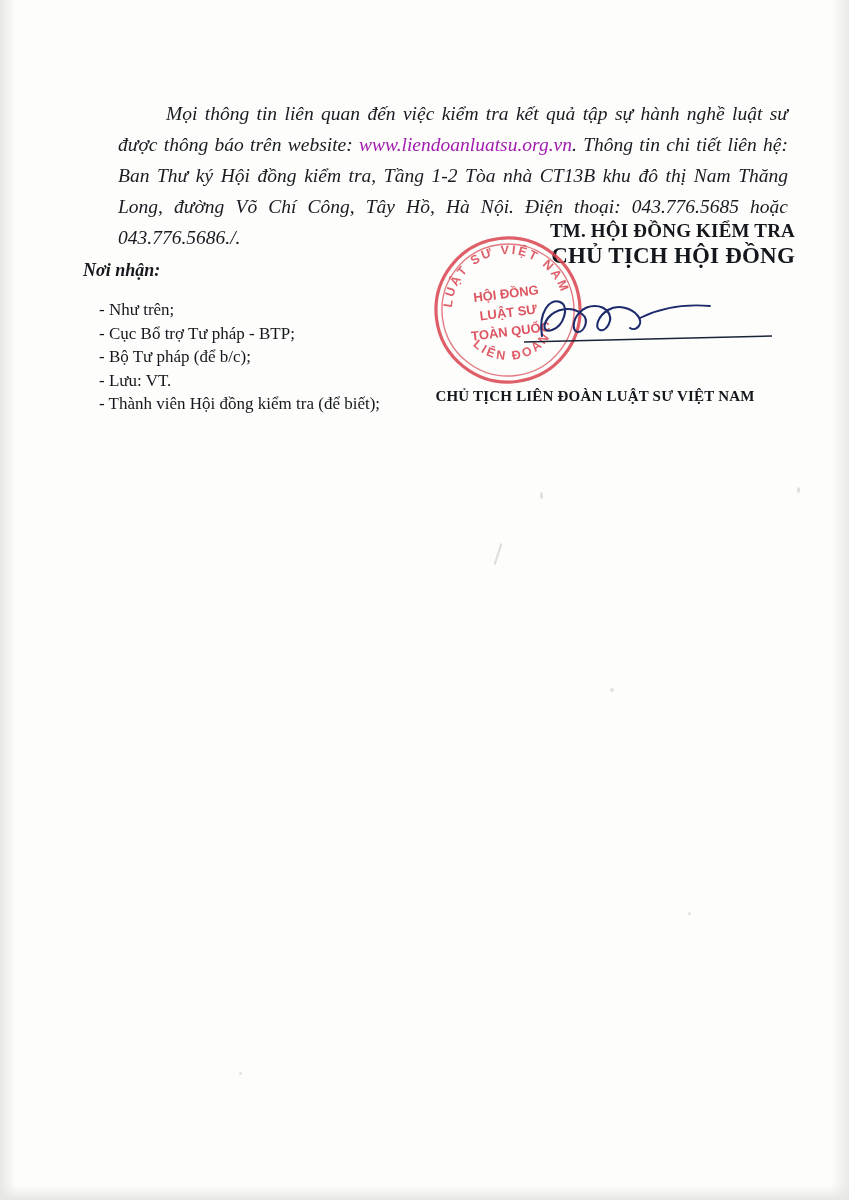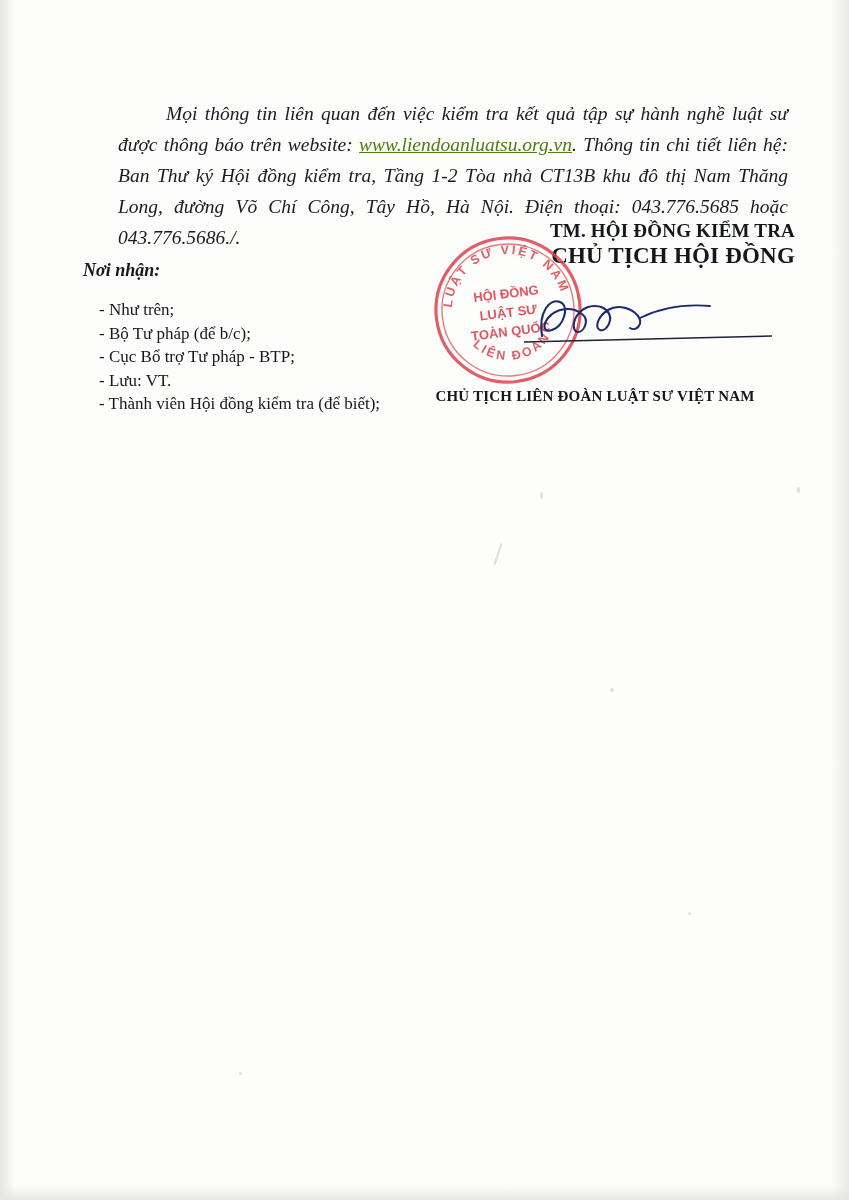--- a/index.html
+++ b/index.html
@@ -53,22 +53,21 @@
     width: 670px;
     font-style: italic;
     font-size: 19.5px;
     line-height: 31px;
     text-align: justify;
     text-justify: inter-word;
     color: #181b20;
   }
   .intro .indent { display: inline-block; width: 48px; }
   .link {
-    text-decoration: underline;
-    color: #4d7c0f;
+    color: #a21caf;
   }
 
   
   .sign-block {
     position: absolute;
     left: 395px;
     top: 218px;
     width: 400px;
     text-align: right;
   }
@@ -212,22 +211,22 @@
       <path d="M4,64 L252,58" fill="none" stroke="#1a2437" stroke-width="1.6"></path>
     </svg>
   </div>
 
   <div class="sign-role">CHỦ TỊCH LIÊN ĐOÀN LUẬT SƯ VIỆT NAM</div>
 
   <div class="recipients">
     <div class="recipients-title">Nơi nhận:</div>
     <ul>
       <li>- Như trên;</li>
+      <li>- Cục Bổ trợ Tư pháp - BTP;</li>
       <li>- Bộ Tư pháp (để b/c);</li>
-      <li>- Cục Bổ trợ Tư pháp - BTP;</li>
       <li>- Lưu: VT.</li>
       <li>- Thành viên Hội đồng kiểm tra (để biết);</li>
     </ul>
   </div>
 
   <div class="speck" style="left:540px; top:492px; width:3px; height:7px;"></div>
   <div class="speck" style="left:797px; top:487px; width:3px; height:6px;"></div>
   <div class="hair" style="left:497px; top:543px; width:2px; height:22px; transform:rotate(18deg);"></div>
   <div class="speck" style="left:610px; top:688px; width:4px; height:4px;"></div>
   <div class="speck" style="left:688px; top:912px; width:3px; height:3px;"></div>

